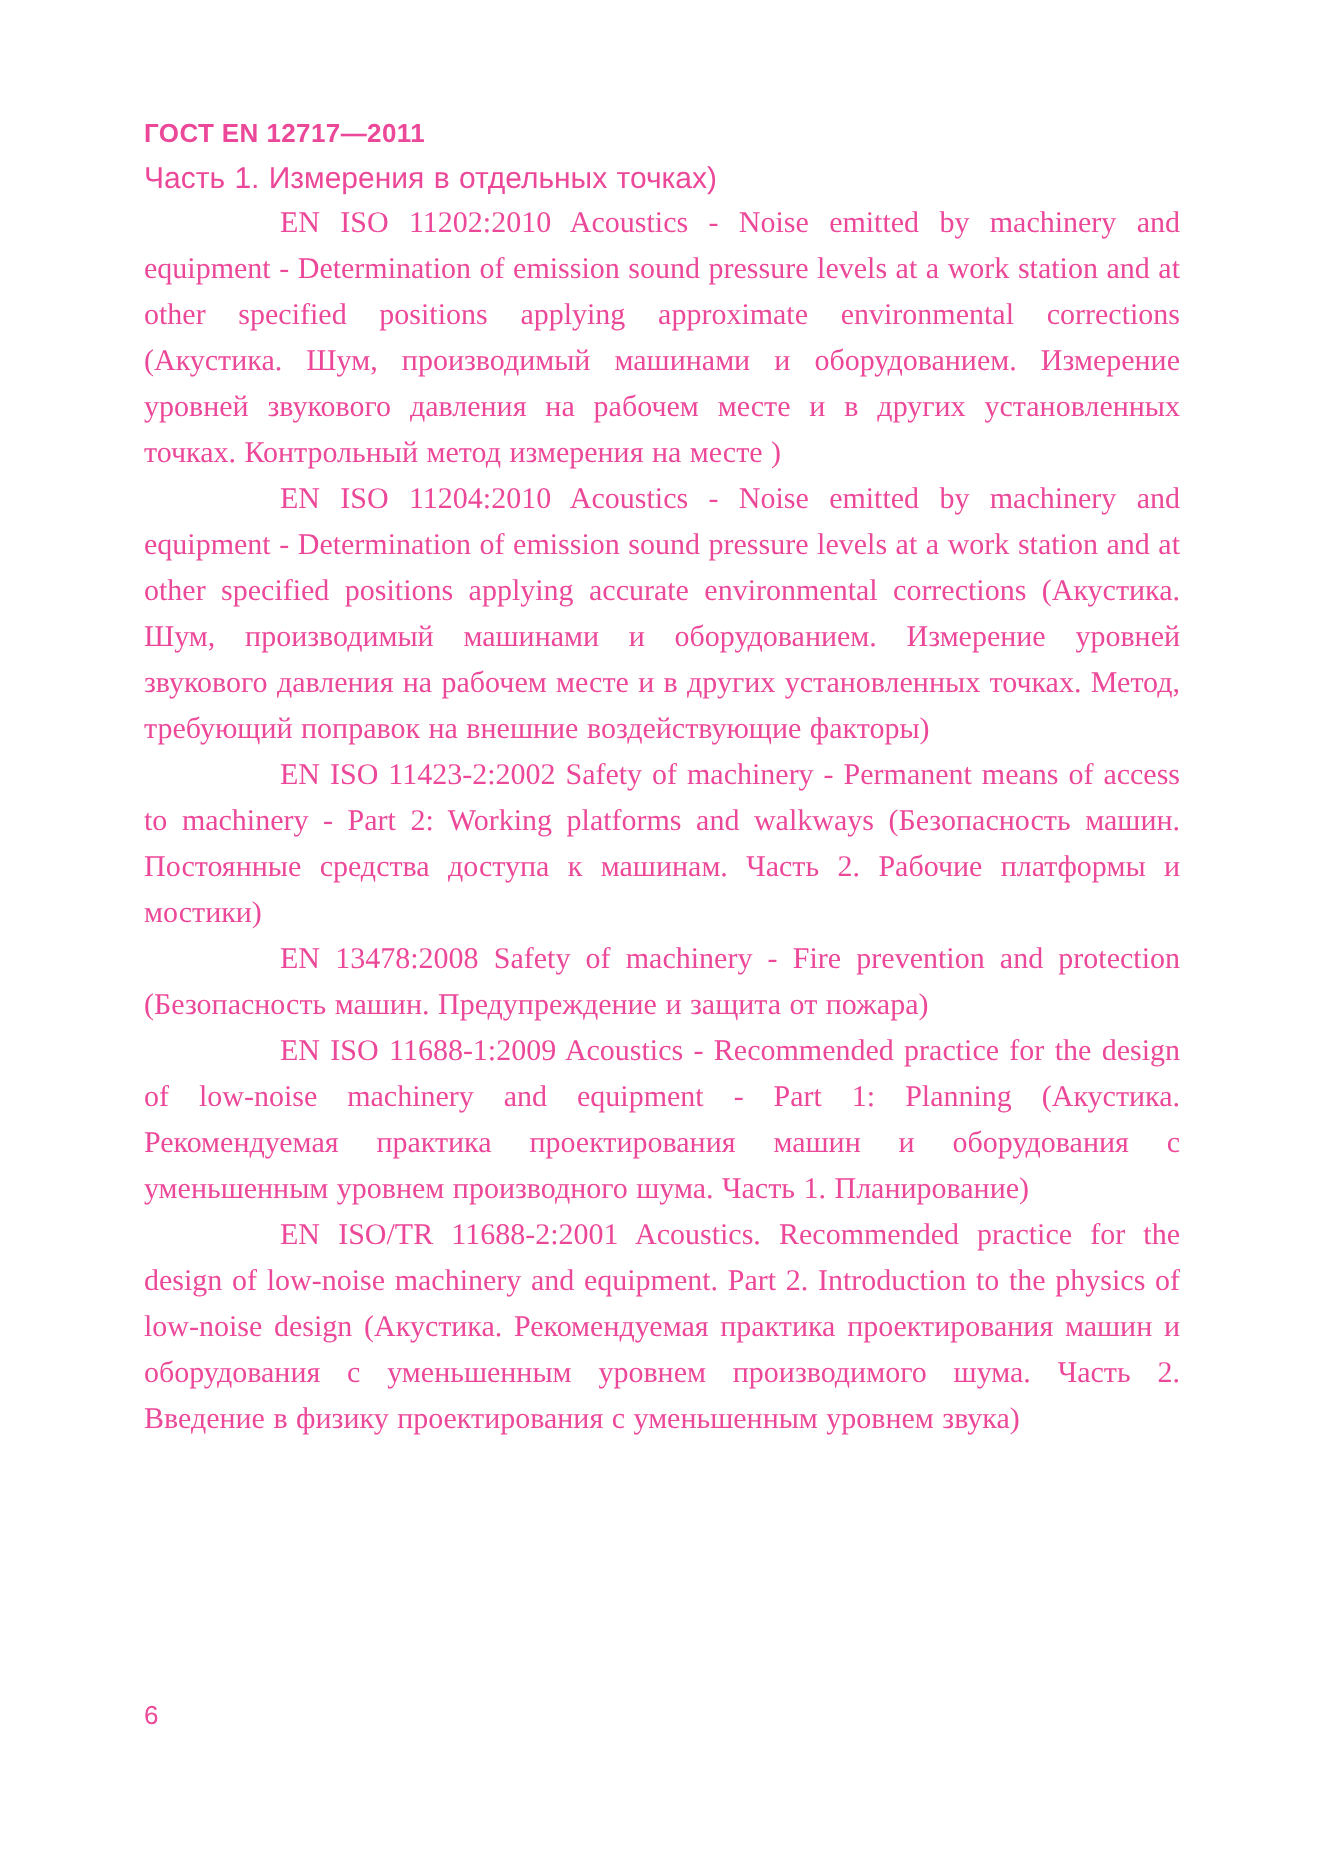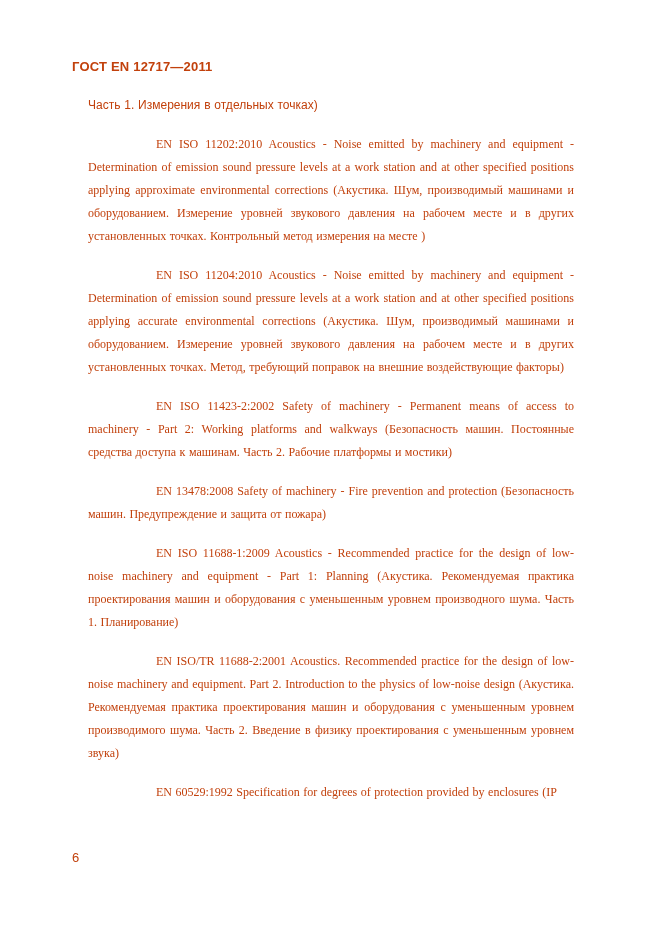--- a/index.html
+++ b/index.html
@@ -8,32 +8,32 @@
       background: #ffffff;
     }
     .page {
       position: relative;
       width: 661px;
       height: 936px;
       background: #ffffff;
       box-sizing: border-box;
       padding: 55px 71px 0 72px;
       font-family: "Liberation Sans", "DejaVu Sans", sans-serif;
-      color: #c2410c;
+      color: #ec4899;
       overflow: hidden;
     }
     .doc-header {
       font-weight: bold;
       font-size: 13px;
       line-height: 23px;
       letter-spacing: 0.2px;
     }
     .doc-body p {
-      margin: 16px;
-      font-size: 12px;
+      margin: 0;
+      font-size: 15px;
       line-height: 23px;
       text-align: justify;
       word-spacing: 0.5px;
     }
     .doc-body p.ind {
       text-indent: 68px;
       font-family: Liberation Serif, serif;
     }
     .page-number {
       position: absolute;
@@ -50,17 +50,16 @@
   <div class="doc-header">ГОСТ EN 12717—2011</div>
 
   <div class="doc-body">
     <p>Часть 1. Измерения в отдельных точках)</p>
     <p class="ind">EN ISO 11202:2010 Acoustics - Noise emitted by machinery and equipment - Determination of emission sound pressure levels at a work station and at other specified positions applying approximate environmental corrections (Акустика. Шум, производимый машинами и оборудованием. Измерение уровней звукового давления на рабочем месте и в других установленных точках. Контрольный метод измерения на месте )</p>
     <p class="ind">EN ISO 11204:2010 Acoustics - Noise emitted by machinery and equipment - Determination of emission sound pressure levels at a work station and at other specified positions applying accurate environmental corrections (Акустика. Шум, производимый машинами и оборудованием. Измерение уровней звукового давления на рабочем месте и в других установленных точках. Метод, требующий поправок на внешние воздействующие факторы)</p>
     <p class="ind">EN ISO 11423-2:2002 Safety of machinery - Permanent means of access to machinery - Part 2: Working platforms and walkways (Безопасность машин. Постоянные средства доступа к машинам. Часть 2. Рабочие платформы и мостики)</p>
     <p class="ind">EN 13478:2008 Safety of machinery - Fire prevention and protection (Безопасность машин. Предупреждение и защита от пожара)</p>
     <p class="ind">EN ISO 11688-1:2009 Acoustics - Recommended practice for the design of low-noise machinery and equipment - Part 1: Planning (Акустика. Рекомендуемая практика проектирования машин и оборудования с уменьшенным уровнем производного шума. Часть 1. Планирование)</p>
     <p class="ind">EN ISO/TR 11688-2:2001 Acoustics. Recommended practice for the design of low-noise machinery and equipment. Part 2. Introduction to the physics of low-noise design (Акустика. Рекомендуемая практика проектирования машин и оборудования с уменьшенным уровнем производимого шума. Часть 2. Введение в физику проектирования с уменьшенным уровнем звука)</p>
-    <p class="ind">EN 60529:1992 Specification for degrees of protection provided by enclosures (IP</p>
   </div>
 
   <div class="page-number">6</div>
 </div>
 
 </body></html>

